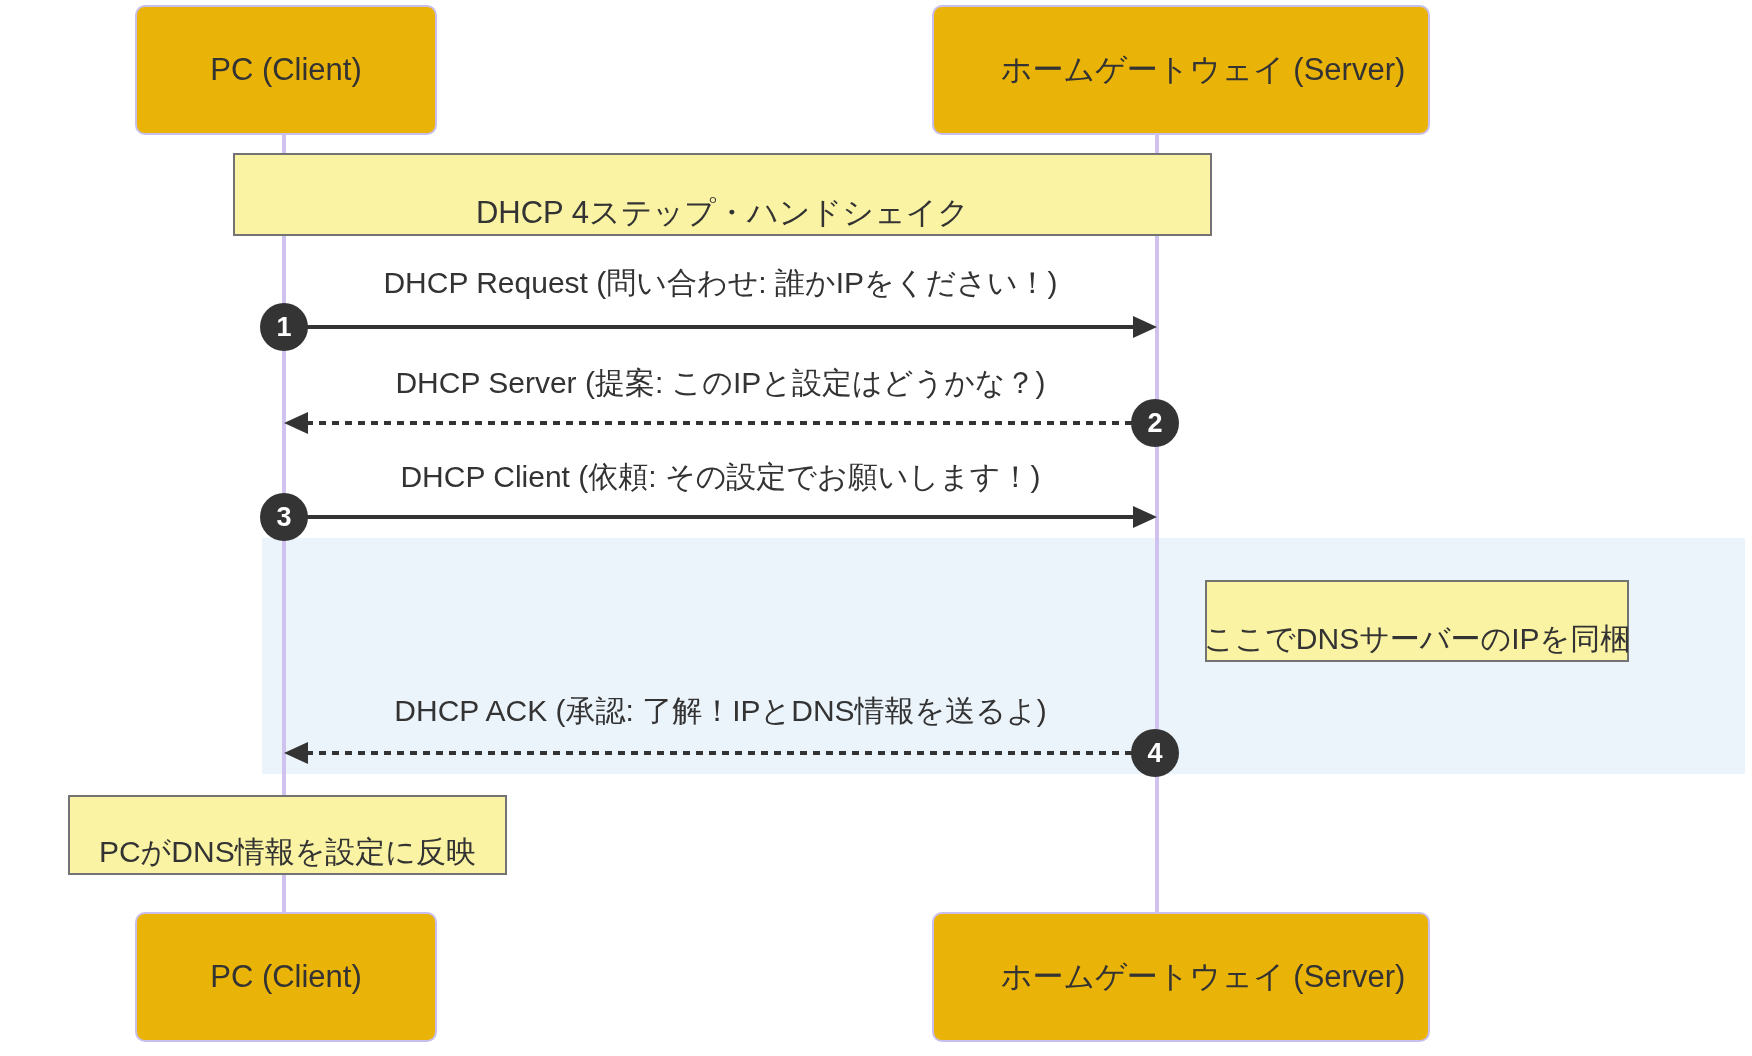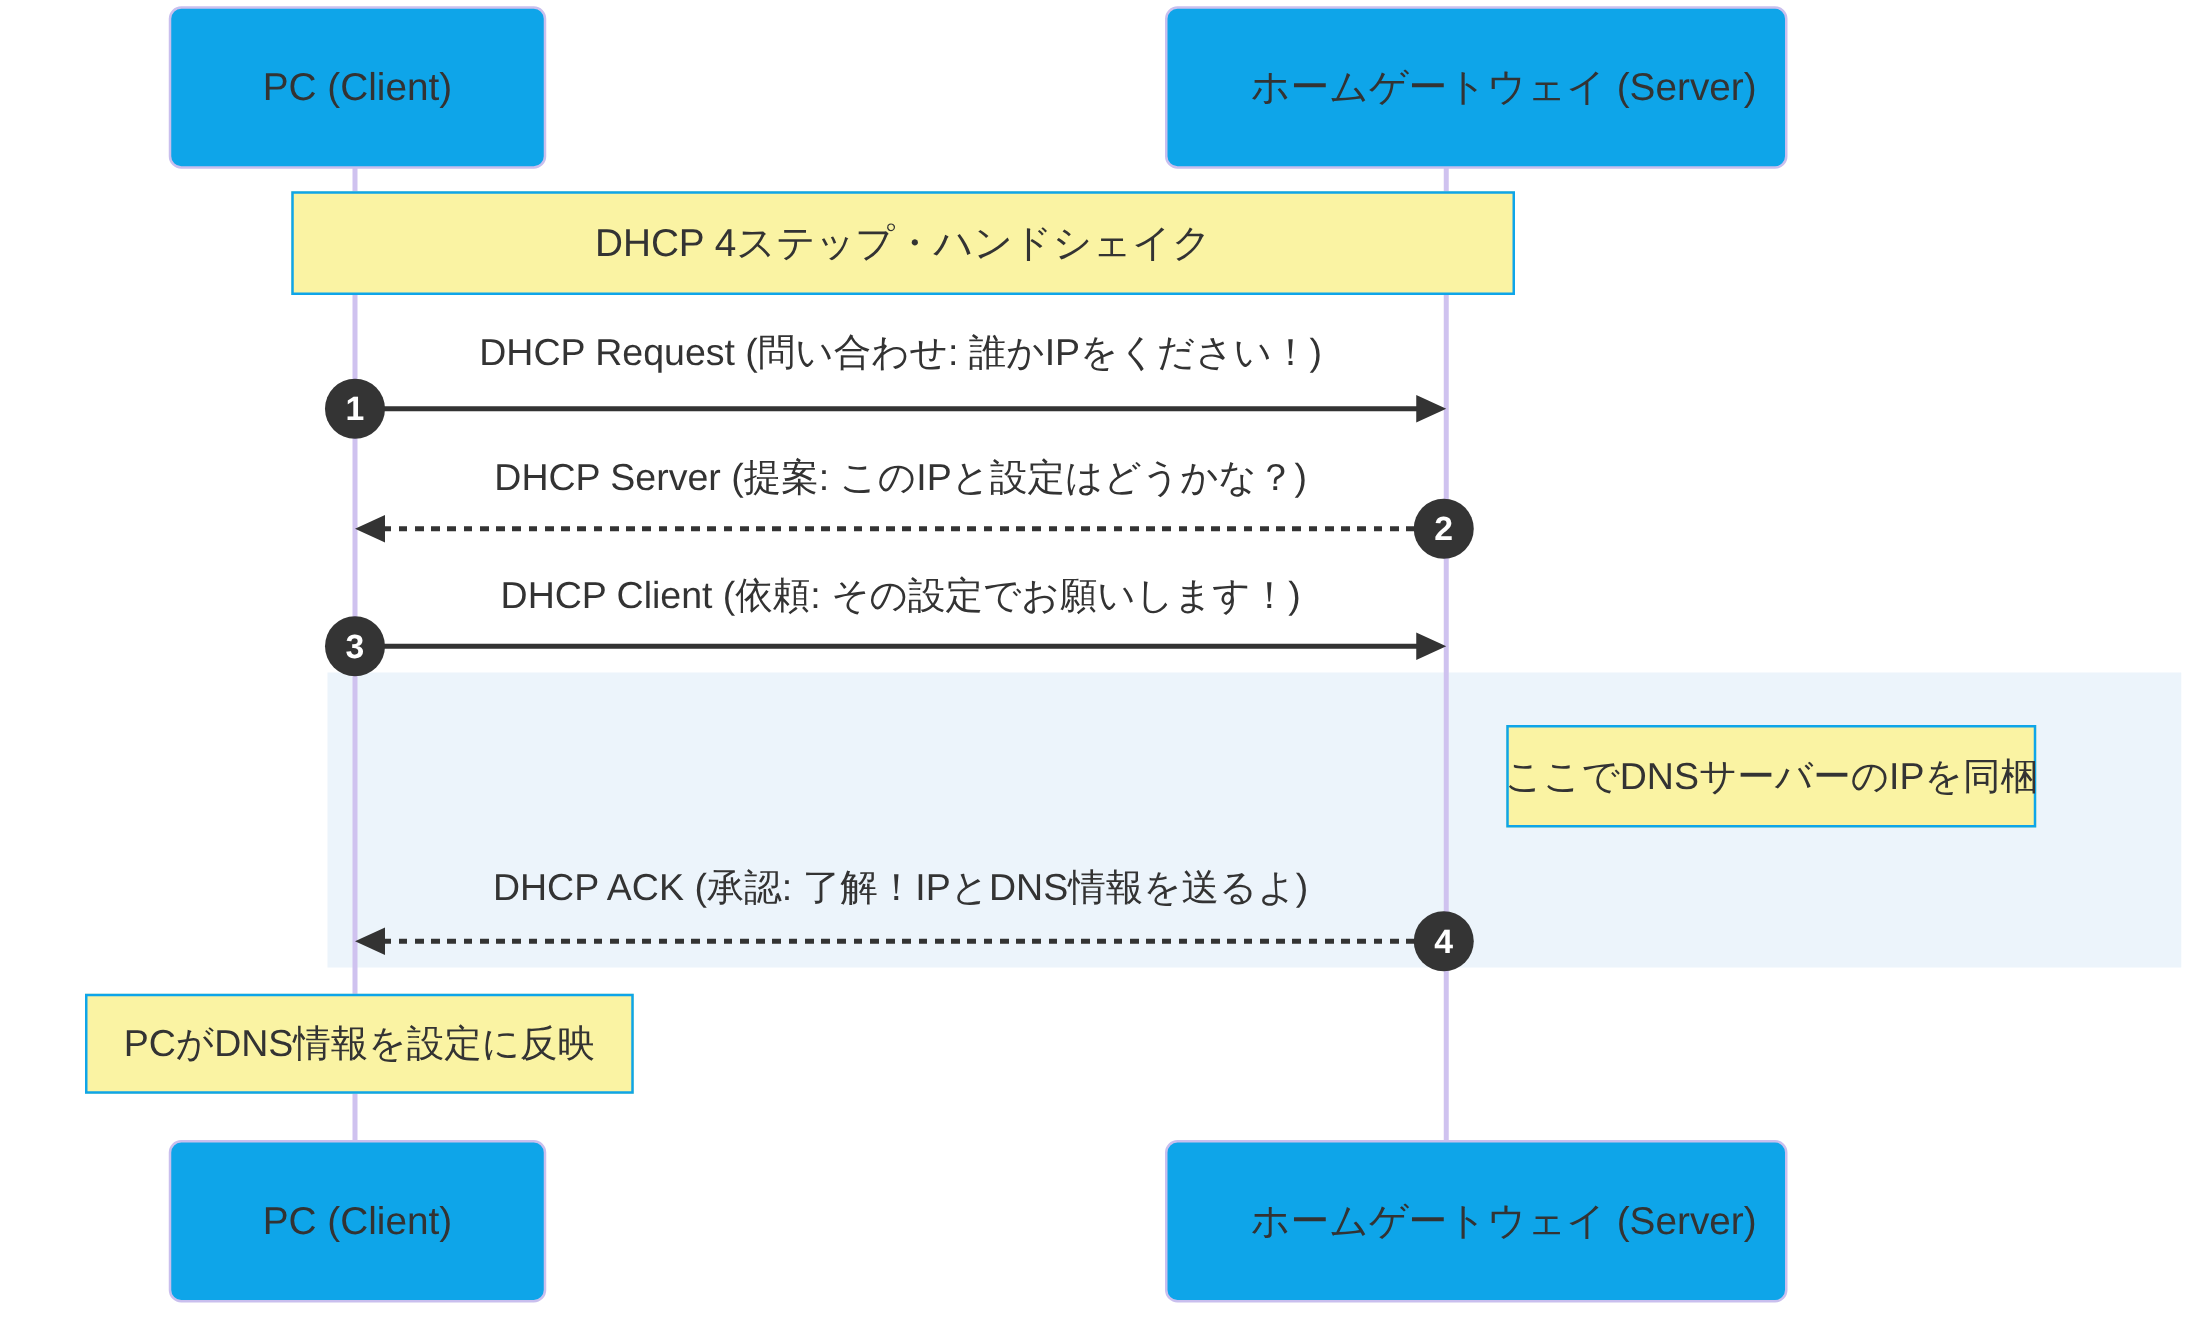--- a/index.html
+++ b/index.html
@@ -8,34 +8,34 @@
     font-family:"Liberation Sans",sans-serif;color:#333333;overflow:hidden;
   }
   
   .lifeline{position:absolute;top:131px;height:781px;width:4px;background:#cfc2ef;}
   .lifeline.pc{left:282px;}
   .lifeline.gw{left:1155px;}
   
   .bg-rect{position:absolute;left:262px;top:538px;width:1483px;height:236px;background:#ecf4fb;}
   
   .actor{
-    position:absolute;width:298px;height:126px;background:#0ea5e9;
+    position:absolute;width:298px;height:126px;background:#eab308;
     border:2px solid #c9bfee;border-radius:10px;
     display:flex;align-items:center;justify-content:center;
     font-size:31px;white-space:nowrap;
   }
   .actor.gw{width:450px;padding-left:44px;}
   .pc-top{left:135px;top:5px;}
   .gw-top{left:932px;top:5px;}
   .pc-bottom{left:135px;top:912px;}
   .gw-bottom{left:932px;top:912px;}
   
   .note{
-    position:absolute;background:#faf3a3;border:2px solid #0ea5e9;
-    display:flex;align-items:center;justify-content:center;
+    position:absolute;background:#faf3a3;border:2px solid #737373;
+    display:flex;align-items:flex-end;justify-content:center;
     font-size:30px;white-space:nowrap;
   }
   .title-note{left:233px;top:153px;width:975px;height:79px;font-size:31px;}
   .note-right{left:1205px;top:580px;width:420px;height:78px;}
   .note-left{left:68px;top:795px;width:435px;height:76px;}
   
   .msg-label{
     position:absolute;left:284px;width:873px;height:42px;line-height:42px;
     text-align:center;font-size:30px;white-space:nowrap;
   }

